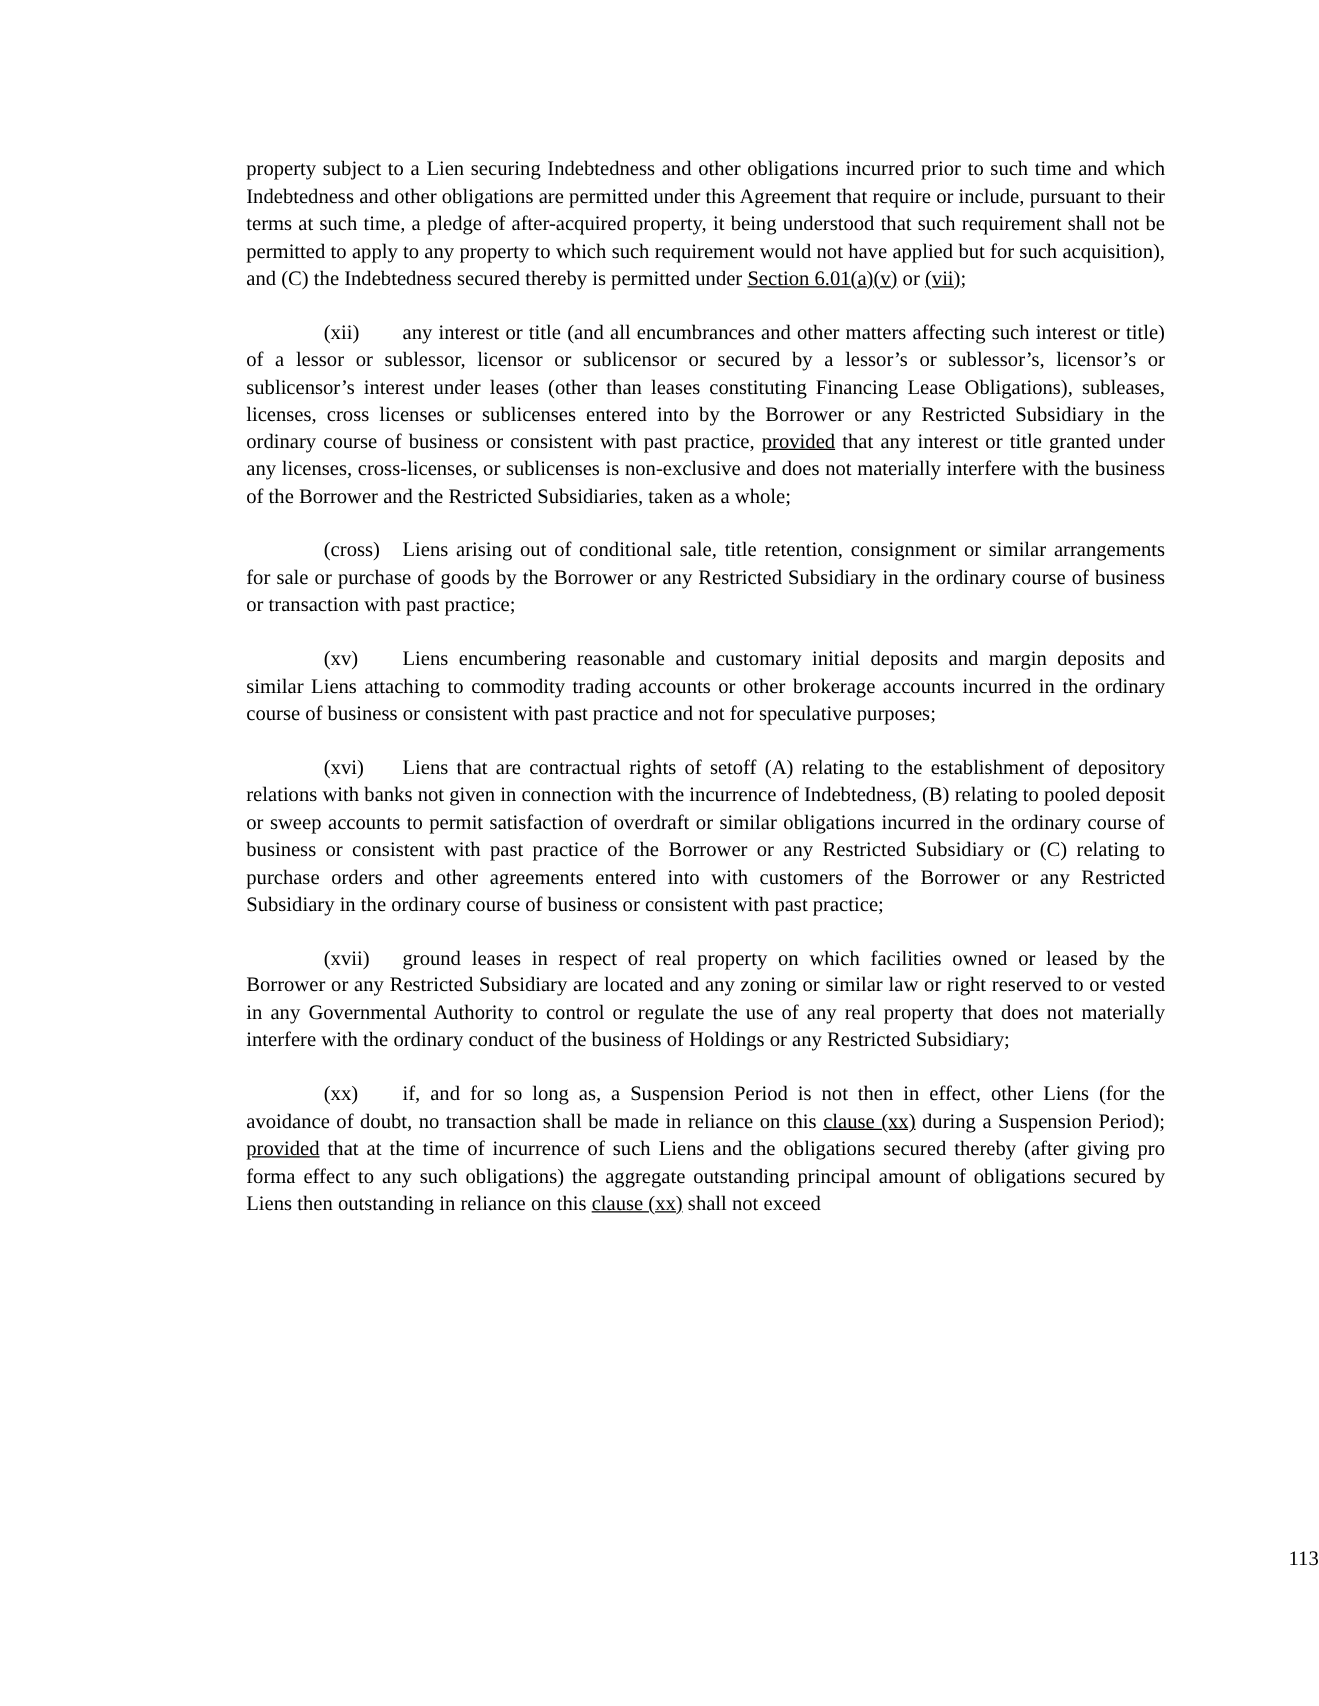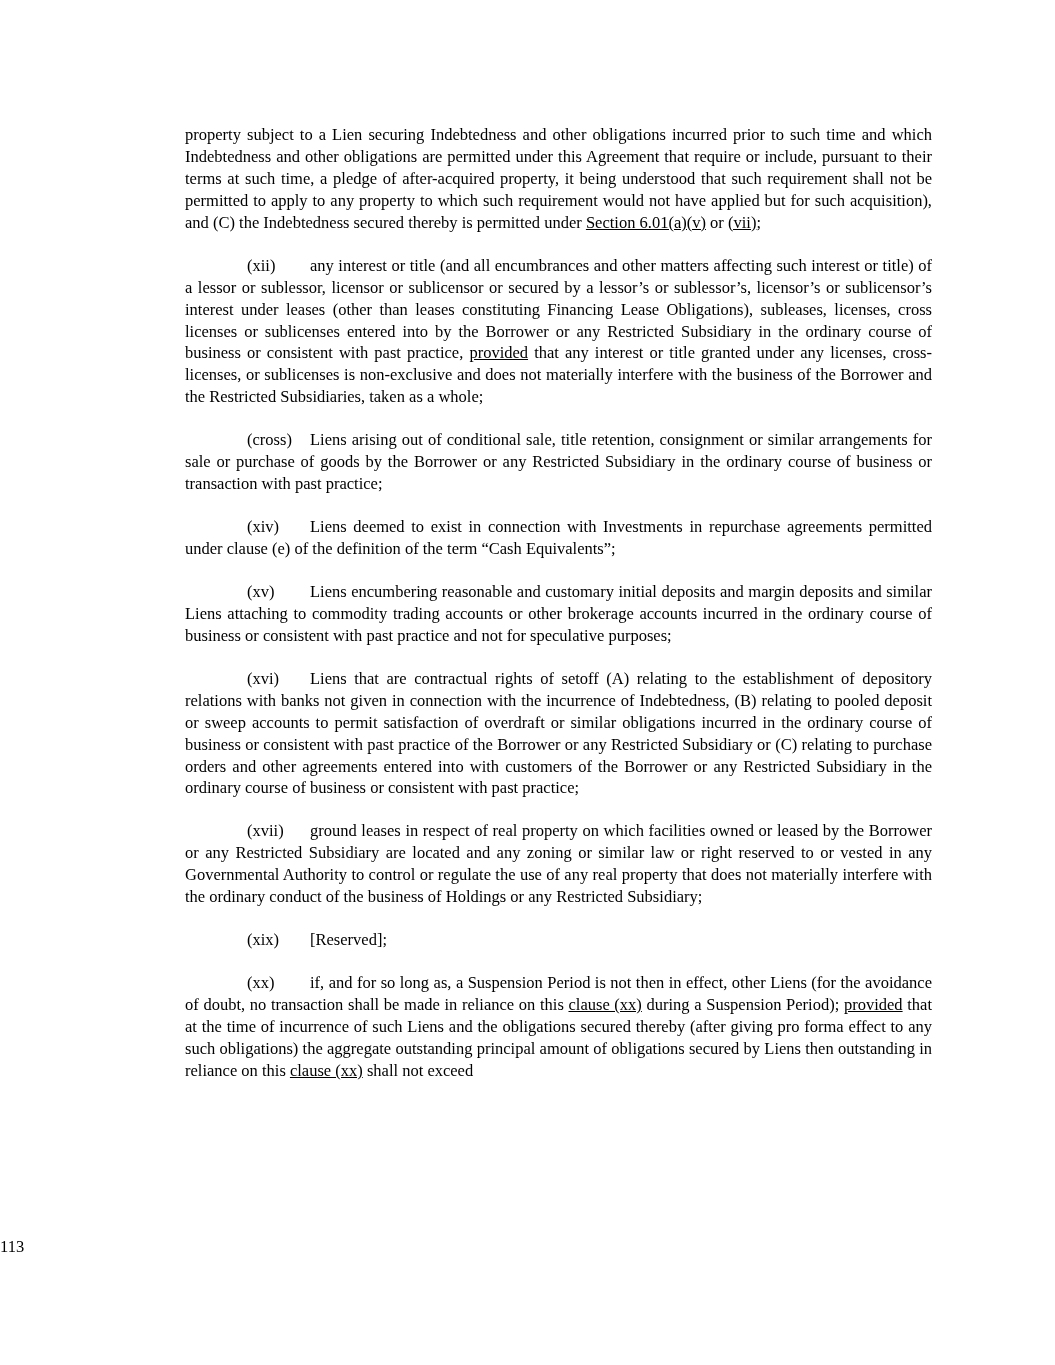--- a/index.html
+++ b/index.html
@@ -19,50 +19,48 @@
     overflow: hidden;
   }
   .content {
     position: absolute;
     left: 185px;
     top: 124px;
     width: 747px;
   }
   .para {
     text-align: justify;
-    margin: 0 0 21px 0;
+    margin: 0 0 21px 12px;
   }
   .clause-label {
     display: inline-block;
     margin-left: 62px;
     min-width: 63px;
   }
   .u {
     text-decoration: underline;
   }
   .page-number {
     position: absolute;
     top: 1236px;
     left: 0;
     width: 100%;
-    text-align: left;
+    text-align: right;
     font-family: "Liberation Serif", "DejaVu Serif", serif;
     font-size: 16.5px;
     color: #000000;
   }
 </style>
 </head>
 <body>
 
 <div class="page">
   <div class="content" id="doc-body">
       <p class="para"><span>property subject to a Lien securing Indebtedness and other obligations incurred prior to such time and which Indebtedness and other obligations are permitted under this Agreement that require or include, pursuant to their terms at such time, a pledge of after-acquired property, it being understood that such requirement shall not be permitted to apply to any property to which such requirement would not have applied but for such acquisition), and (C) the Indebtedness secured thereby is permitted under </span><span class="u">Section 6.01(a)(v)</span><span> or </span><span class="u">(vii)</span><span>;</span></p>
       <p class="para"><span class="clause-label">(xii)</span><span>any interest or title (and all encumbrances and other matters affecting such interest or title) of a lessor or sublessor, licensor or sublicensor or secured by a lessor’s or sublessor’s, licensor’s or sublicensor’s interest under leases (other than leases constituting Financing Lease Obligations), subleases, licenses, cross licenses or sublicenses entered into by the Borrower or any Restricted Subsidiary in the ordinary course of business or consistent with past practice, </span><span class="u">provided</span><span> that any interest or title granted under any licenses, cross-licenses, or sublicenses is non-exclusive and does not materially interfere with the business of the Borrower and the Restricted Subsidiaries, taken as a whole;</span></p>
       <p class="para"><span class="clause-label">(cross)</span><span>Liens arising out of conditional sale, title retention, consignment or similar arrangements for sale or purchase of goods by the Borrower or any Restricted Subsidiary in the ordinary course of business or transaction with past practice;</span></p>
-      <p class="para"><span class="clause-label">(xiv)</span><span>Liens deemed to exist in connection with Investments in repurchase agreements permitted under clause (e) of the definition of the term “Cash Equivalents”;</span></p>
       <p class="para"><span class="clause-label">(xv)</span><span>Liens encumbering reasonable and customary initial deposits and margin deposits and similar Liens attaching to commodity trading accounts or other brokerage accounts incurred in the ordinary course of business or consistent with past practice and not for speculative purposes;</span></p>
       <p class="para"><span class="clause-label">(xvi)</span><span>Liens that are contractual rights of setoff (A) relating to the establishment of depository relations with banks not given in connection with the incurrence of Indebtedness, (B) relating to pooled deposit or sweep accounts to permit satisfaction of overdraft or similar obligations incurred in the ordinary course of business or consistent with past practice of the Borrower or any Restricted Subsidiary or (C) relating to purchase orders and other agreements entered into with customers of the Borrower or any Restricted Subsidiary in the ordinary course of business or consistent with past practice;</span></p>
       <p class="para"><span class="clause-label">(xvii)</span><span>ground leases in respect of real property on which facilities owned or leased by the Borrower or any Restricted Subsidiary are located and any zoning or similar law or right reserved to or vested in any Governmental Authority to control or regulate the use of any real property that does not materially interfere with the ordinary conduct of the business of Holdings or any Restricted Subsidiary;</span></p>
-      <p class="para"><span class="clause-label">(xix)</span><span>[Reserved];</span></p>
       <p class="para"><span class="clause-label">(xx)</span><span>if, and for so long as, a Suspension Period is not then in effect, other Liens (for the avoidance of doubt, no transaction shall be made in reliance on this </span><span class="u">clause (xx)</span><span> during a Suspension Period); </span><span class="u">provided</span><span> that at the time of incurrence of such Liens and the obligations secured thereby (after giving pro forma effect to any such obligations) the aggregate outstanding principal amount of obligations secured by Liens then outstanding in reliance on this </span><span class="u">clause (xx)</span><span> shall not exceed</span></p>
     </div>
   <div class="page-number">113</div>
 </div>
 
 </body></html>

